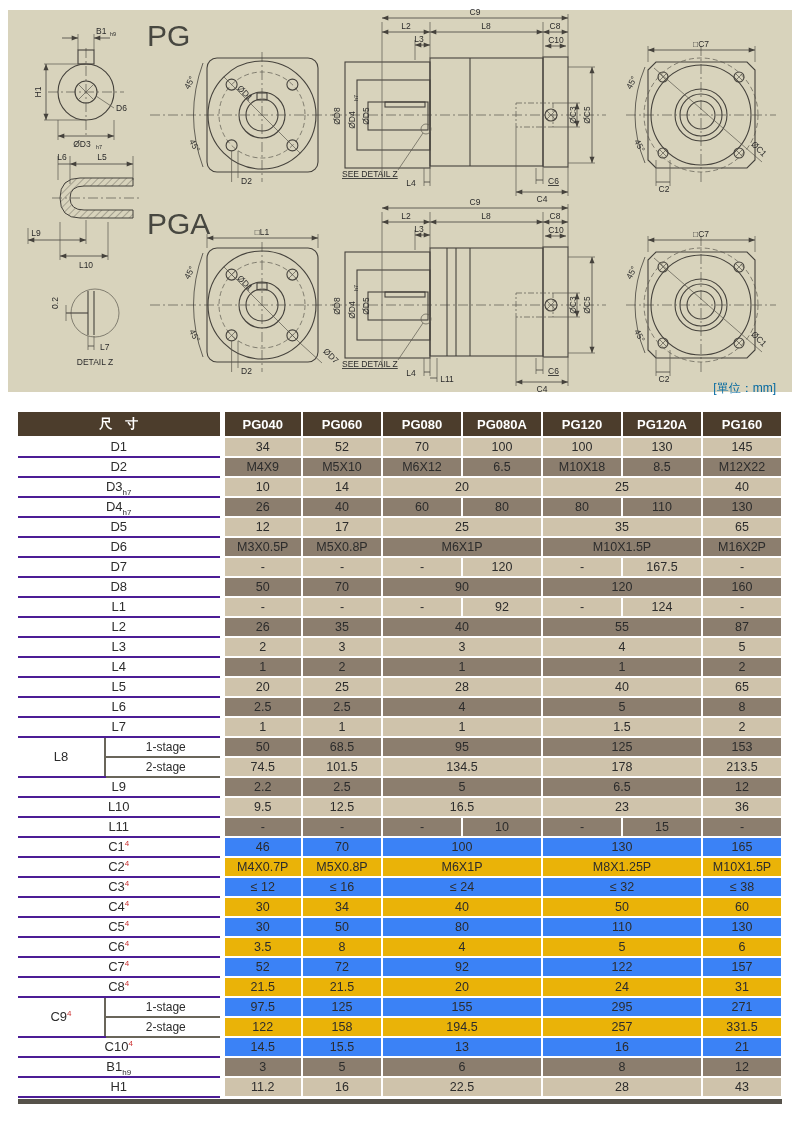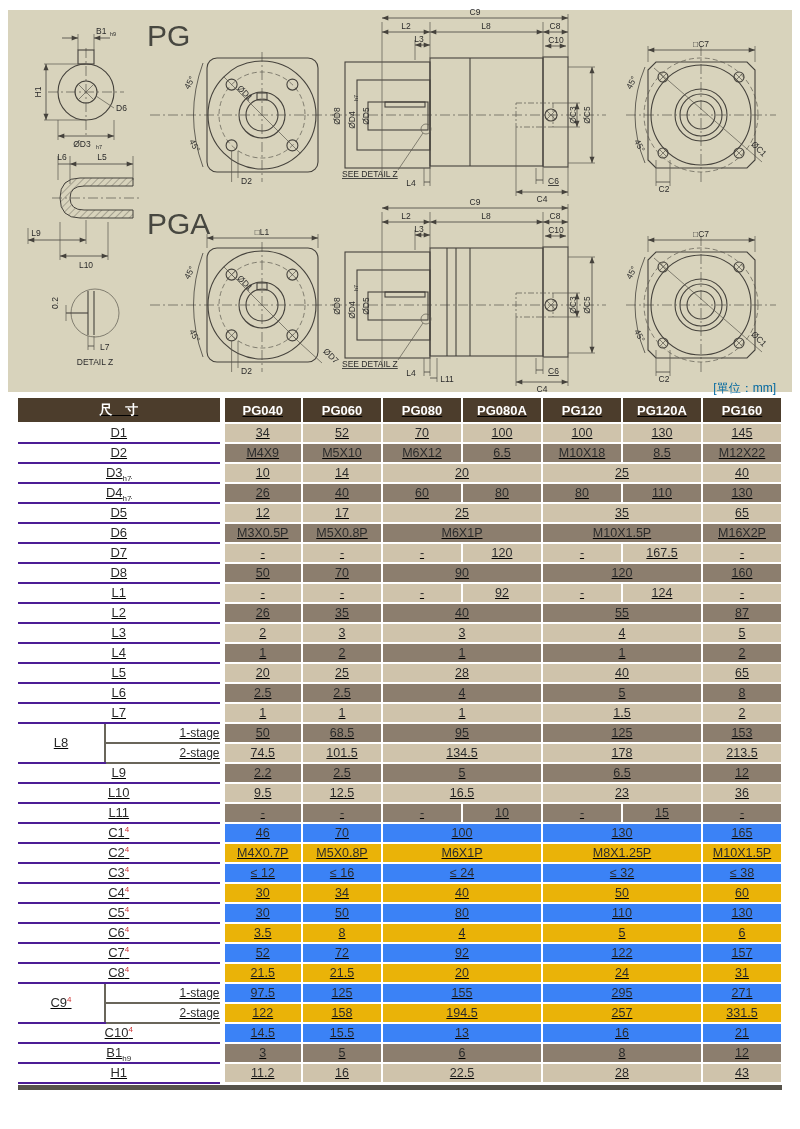--- a/index.html
+++ b/index.html
@@ -13,30 +13,30 @@
   .ln{fill:none;stroke:#45423c;stroke-width:1.1;}
   .tn{fill:none;stroke:#5a574e;stroke-width:0.7;}
   .dim{fill:none;stroke:#45423c;stroke-width:0.8;}
   .cl{fill:none;stroke:#5a574e;stroke-width:0.7;stroke-dasharray:10 3 2 3;}
   .dash{stroke-dasharray:5 3;}
   .lb{font-size:8.5px;fill:#2b2b2b;}
   .lbs{font-size:5.5px;fill:#2b2b2b;}
   .ttl{font-size:30px;fill:#474740;}
   .unit-label{position:absolute;top:380px;right:24px;font-size:12px;color:#0369a1;}
   
-  .table-wrap{position:absolute;left:18px;top:396px;width:764px;text-decoration:underline;}
+  .table-wrap{position:absolute;left:18px;top:410px;width:764px;}
   table{border-collapse:collapse;width:764px;table-layout:fixed;}
   th{background:#4c3d2c;color:#fff;font-size:13px;font-weight:bold;height:24px;border:2px solid #fff;padding:0;}
   th.label-head{border-left:none;}
   td{height:18px;line-height:18px;font-size:12.5px;text-align:center;color:#2c2c2c;padding:0;}
   td.data-cell{border:2px solid #fff;}
   td.label-cell{background:#fff;border-bottom:2px solid #4c1d95;font-size:13px;}
   tbody tr:first-child td.label-cell{border-top:2px solid #69655a;}
   td.stage-cell{background:#fff;border-bottom:2px solid #69655a;border-left:2px solid #69655a;
-    text-align:right;padding-left:6px;font-size:12px;}
+    text-align:center;padding-left:6px;font-size:12px;}
   .gap-right{border-right:5px solid #fff !important;}
   sup.red-sup{color:#cc3333;font-size:8px;line-height:0;}
   sub.tol{font-size:8px;line-height:0;}
   .tone-tan-light{background:#cfc3ab;}
   .tone-tan-dark{background:#8c7e6e;}
   .tone-teal-light{background:#3b82f6;}
   .tone-teal-dark{background:#eab308;}
   .bottom-bar{width:764px;height:5px;background:#56524a;margin-top:1px;}
   .footnote{margin-top:9px;font-size:13px;color:#d94f4f;}
 </style>

